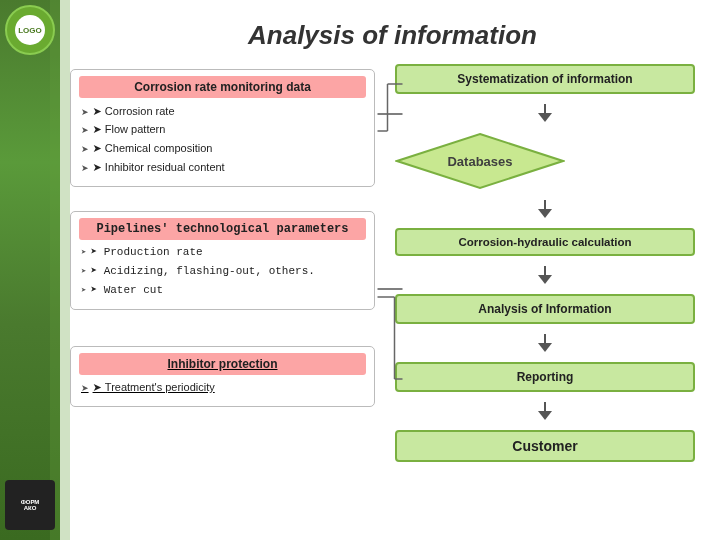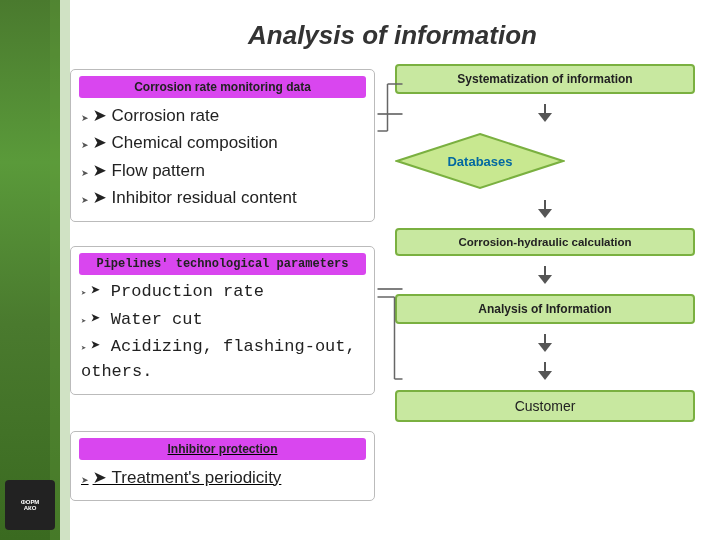--- a/index.html
+++ b/index.html
@@ -121,31 +121,31 @@
     }
 
     .group-box {
       border: 1.5px solid #bbb;
       border-radius: 5px;
       padding: 6px 8px 8px 8px;
       background: #fff;
       position: relative;
     }
     .group-header {
-      background: #d946ef;
+      background: #fca5a5;
       border-radius: 3px;
       padding: 4px 8px;
       font-size: 12px;
       font-weight: bold;
       color: #222;
       text-align: center;
       margin-bottom: 4px;
     }
     .group-item {
-      font-size: 17px;
+      font-size: 11px;
       color: #222;
       padding: 1.5px 0 1.5px 2px;
       line-height: 1.45;
     }
     .group-item::before {
       content: '➤';
       color: #555;
       margin-right: 4px;
       font-size: 9px;
     }
@@ -175,63 +175,68 @@
     }
     .rdiamond-wrap svg {
       position: absolute;
       top:0; left:0;
     }
     .rdiamond-label {
       position: relative;
       z-index: 2;
       font-size: 13px;
       font-weight: bold;
-      color: #0369a1;
+      color: #404040;
     }
     .arrow-v-tip {
       width: 0;
       height: 0;
       border-left: 7px solid transparent;
       border-right: 7px solid transparent;
       border-top: 9px solid #555;
       margin: 0 auto;
     }
   </style>
 </head>
 <body>
 
 <div class="left-decoration">
 
+  <div class="logo-area">
+    <div class="logo-inner">
+      <span class="logo-text">LOGO</span>
+    </div>
+  </div>
 
   <div class="bottom-logo">
     <span class="bottom-logo-text">ФОРМ<br>АКО</span>
   </div>
 </div>
 
 <div class="main-content">
 
   <div class="page-title">Analysis of information</div>
 
   <div style="position:relative; padding: 0 10px 0 5px; height: 480px;">
 
     <div class="lc-wrapper" style="position:absolute; left:5px; top:5px; width:305px;">
 
       <div class="group-box">
         <div class="group-header">Corrosion rate monitoring data</div>
         <div class="group-item">➤&nbsp;Corrosion rate</div>
+        <div class="group-item">➤&nbsp;Flow pattern</div>
         <div class="group-item">➤&nbsp;Chemical composition</div>
-        <div class="group-item">➤&nbsp;Flow pattern</div>
         <div class="group-item">➤&nbsp;Inhibitor residual content</div>
       </div>
 
       <div class="group-box" style="margin-top:14px;font-family:Liberation Mono, monospace;">
         <div class="group-header">Pipelines' technological parameters</div>
         <div class="group-item">➤&nbsp;Production rate</div>
+        <div class="group-item">➤&nbsp;Acidizing, flashing-out, others.</div>
         <div class="group-item">➤&nbsp;Water cut</div>
-        <div class="group-item">➤&nbsp;Acidizing, flashing-out, others.</div>
       </div>
 
       <div class="group-box" style="margin-top:26px;text-decoration:underline;">
         <div class="group-header">Inhibitor protection</div>
         <div class="group-item">➤&nbsp;Treatment's periodicity</div>
       </div>
 
     </div>
 
     <div style="position:absolute; left:330px; top:5px; width:300px; display:flex; flex-direction:column; gap:10px;">
@@ -262,27 +267,28 @@
         <div class="arrow-v-tip"></div>
       </div>
 
       <div class="rbox rbox-wide">Analysis of Information</div>
 
       <div style="height:18px; display:flex; flex-direction:column; align-items:center; justify-content:flex-end;">
         <div style="width:2px; height:10px; background:#555; margin:0 auto;"></div>
         <div class="arrow-v-tip"></div>
       </div>
 
-
-      <div style="height:18px; display:flex; flex-direction:column; align-items:center; justify-content:flex-end;">
-        <div style="width:2px; height:10px; background:#555; margin:0 auto;"></div>
-        <div class="arrow-v-tip"></div>
-      </div>
-
-      <div class="rbox rbox-wide" style="font-size:14px; font-weight:normal;">Customer</div>
+      <div class="rbox rbox-wide">Reporting</div>
+
+      <div style="height:18px; display:flex; flex-direction:column; align-items:center; justify-content:flex-end;">
+        <div style="width:2px; height:10px; background:#555; margin:0 auto;"></div>
+        <div class="arrow-v-tip"></div>
+      </div>
+
+      <div class="rbox rbox-wide" style="font-size:14px; font-weight:bold;">Customer</div>
 
     </div>
 
     <svg class="svg-overlay" viewBox="0 0 640 480" style="pointer-events:none;">
 
       <line x1="305" y1="55" x2="330" y2="55" stroke="#555" stroke-width="1.5"></line>
 
       <line x1="305" y1="230" x2="330" y2="230" stroke="#555" stroke-width="1.5"></line>
 
       <line x1="305" y1="72" x2="315" y2="72" stroke="#666" stroke-width="1.5"></line>

